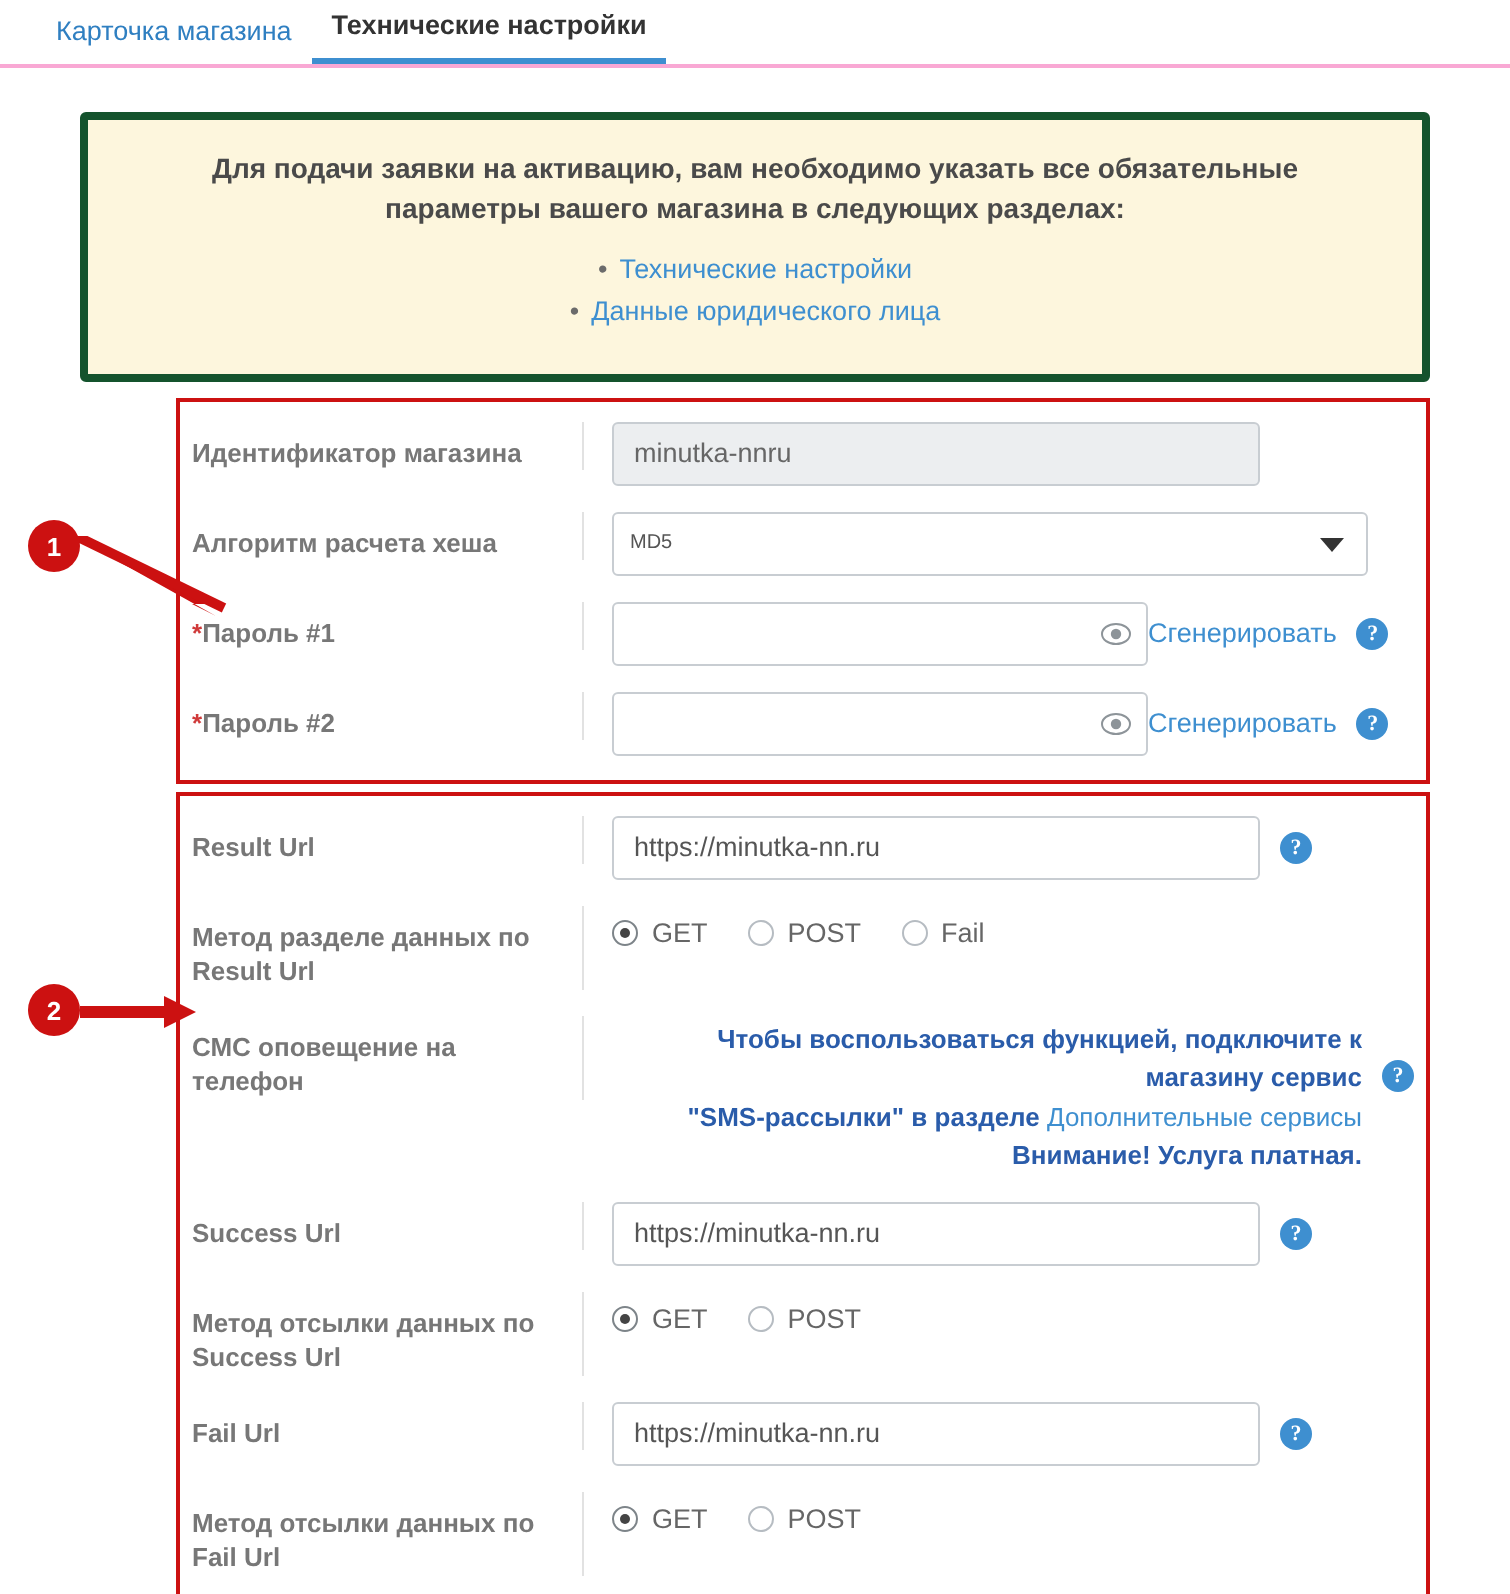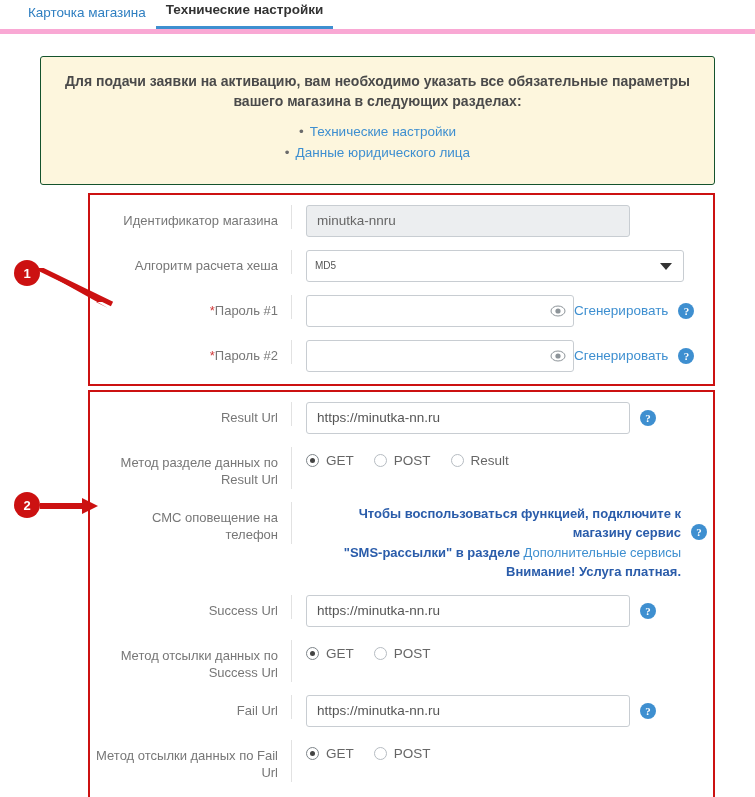--- a/index.html
+++ b/index.html
@@ -15,21 +15,21 @@
     background: #ffffff;
     overflow: hidden;
   }
 
   
   .tabbar {
     display: flex;
     align-items: flex-end;
     height: 34px;
     padding-left: 18px;
-    border-bottom: 5px solid #f9a8d4;
+    border-bottom: 2px solid #f9a8d4;
     background: #fff;
   }
   .tab {
     font-size: 13.5px;
     color: #2f7fc1;
     padding: 4px 10px 9px 10px;
     cursor: pointer;
     white-space: nowrap;
   }
   .tab.active {
@@ -38,21 +38,21 @@
     border-bottom: 3px solid #3e8fd0;
   }
 
   
   .content {
     padding: 10px 28px 0 28px;
   }
 
   .notice {
     background: #fdf6dd;
-    border: 1px solid #14532d;
+    border: 4px solid #14532d;
     border-radius: 3px;
     padding: 14px 22px 18px 22px;
     margin: 12px 12px 0 12px;
   }
   .notice-title {
     text-align: center;
     font-size: 14px;
     font-weight: bold;
     color: #4a4a4a;
     line-height: 1.45;
@@ -114,27 +114,28 @@
   
   .row {
     display: flex;
     align-items: flex-start;
     margin: 0 0 13px 0;
   }
   .row:last-child { margin-bottom: 0; }
   .lbl {
     width: 196px;
     flex: 0 0 196px;
-    text-align: right;
+    text-align: left;
     font-size: 13px;
     color: #777;
     padding-top: 7px;
     padding-right: 13px;
     line-height: 1.35;
     border-right: 1px solid #e2e2e2;
+    font-weight: bold;
   }
   .lbl .req { color: #d03a3a; }
   .fld {
     flex: 1 1 auto;
     padding-left: 14px;
     display: flex;
     align-items: center;
   }
 
   input.txt {
@@ -364,21 +365,21 @@
             <label class="radio on">
               <span class="rdot"></span>
               <span>GET</span>
             </label>
             <label class="radio">
               <span class="rdot"></span>
               <span>POST</span>
             </label>
             <label class="radio">
               <span class="rdot"></span>
-              <span>Result</span>
+              <span>Fail</span>
             </label>
           </div>
         </div>
       </div>
 
       <div class="row smsrow">
         <div class="lbl">СМС оповещение на телефон</div>
         <div class="fld">
           <div class="smsblock">
             <span>Чтобы воспользоваться функцией, подключите к магазину сервис</span><br>

